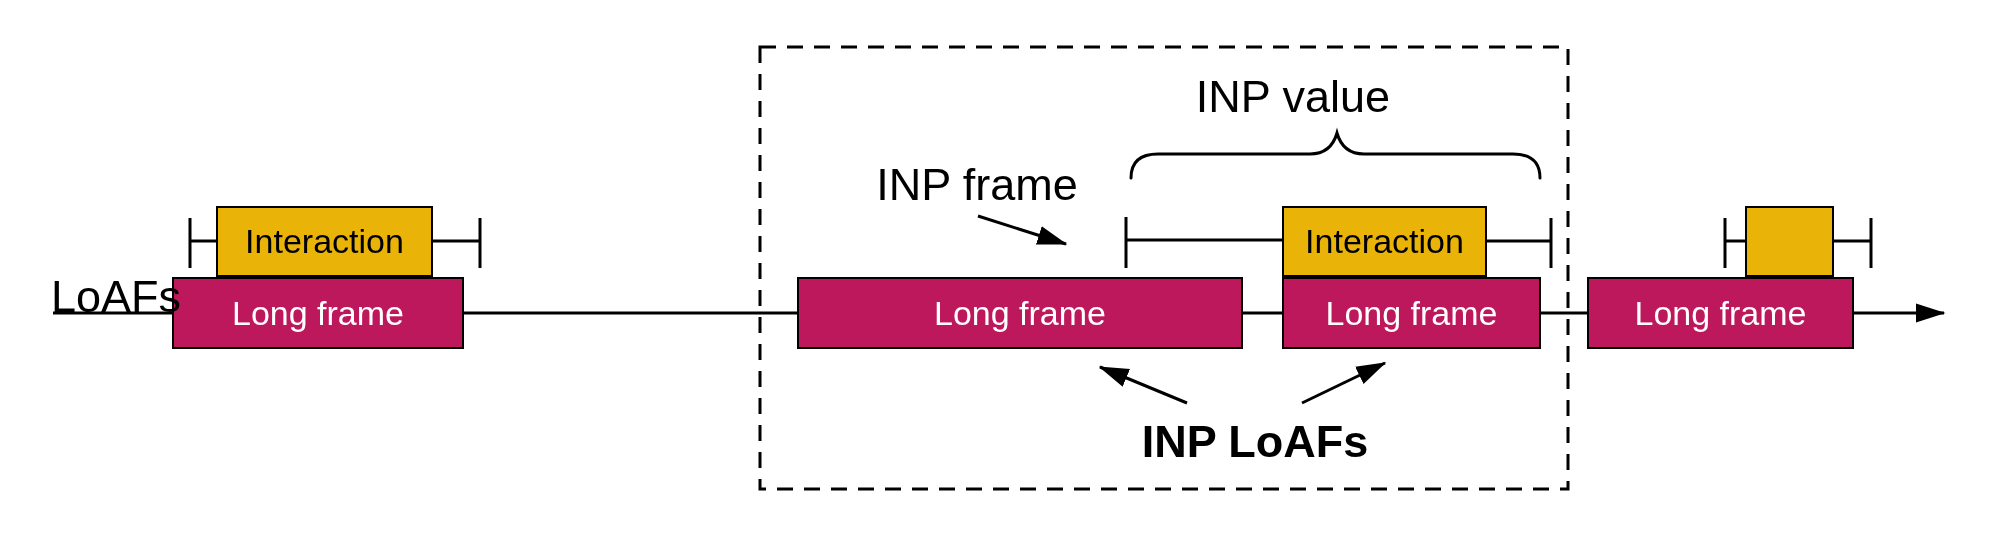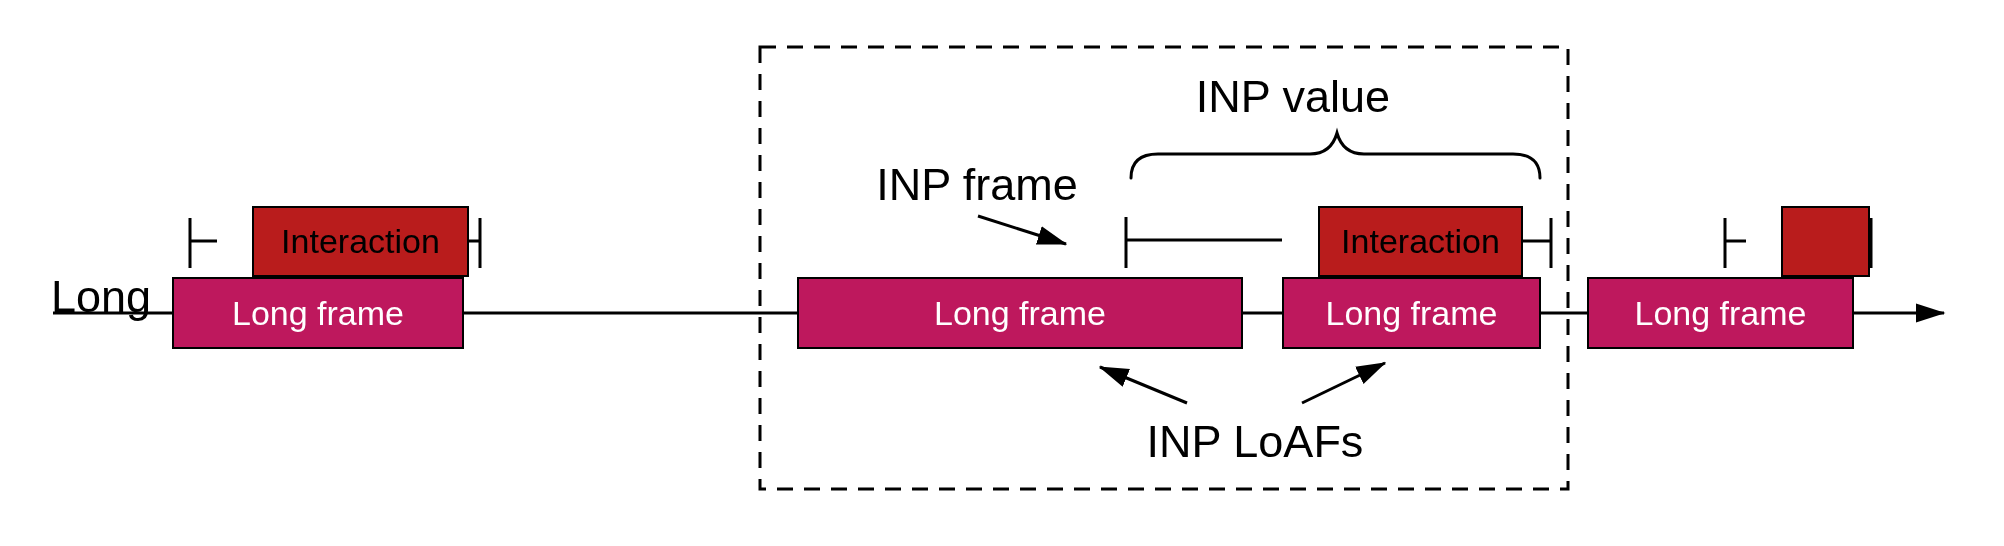--- a/index.html
+++ b/index.html
@@ -18,23 +18,22 @@
     display:flex;align-items:center;justify-content:center;
     font-size:34px;
   }
   .frame-box{
     top:277px;height:72px;
     background:#be185d;
     color:#ffffff;
   }
   .interaction-box{
     top:206px;height:71px;
-    background:#b91c1c;
+    background:#eab308;
     color:#000000;
-    margin-left:36px;
   }
   .label{
     position:absolute;
     font-size:45px;
     color:#000000;
     white-space:nowrap;
   }
   .label.centered{width:260px;text-align:center;}
 </style>
 </head>
@@ -86,18 +85,18 @@
   <div class="box frame-box" style="left:797px;width:446px;">
     <span>Long frame</span>
   </div>
   <div class="box frame-box" style="left:1282px;width:259px;">
     <span>Long frame</span>
   </div>
   <div class="box frame-box" style="left:1587px;width:267px;">
     <span>Long frame</span>
   </div>
 
-  <div class="label" style="left:51px;top:271px;">Long</div>
+  <div class="label" style="left:51px;top:271px;">LoAFs</div>
   <div class="label centered" style="left:847px;top:159px;">INP frame</div>
   <div class="label centered" style="left:1163px;top:71px;">INP value</div>
-  <div class="label centered" style="left:1125px;top:416px;">INP LoAFs</div>
+  <div class="label centered" style="left:1125px;top:416px;font-weight:bold;">INP LoAFs</div>
 
 </div>
 
 </body></html>

